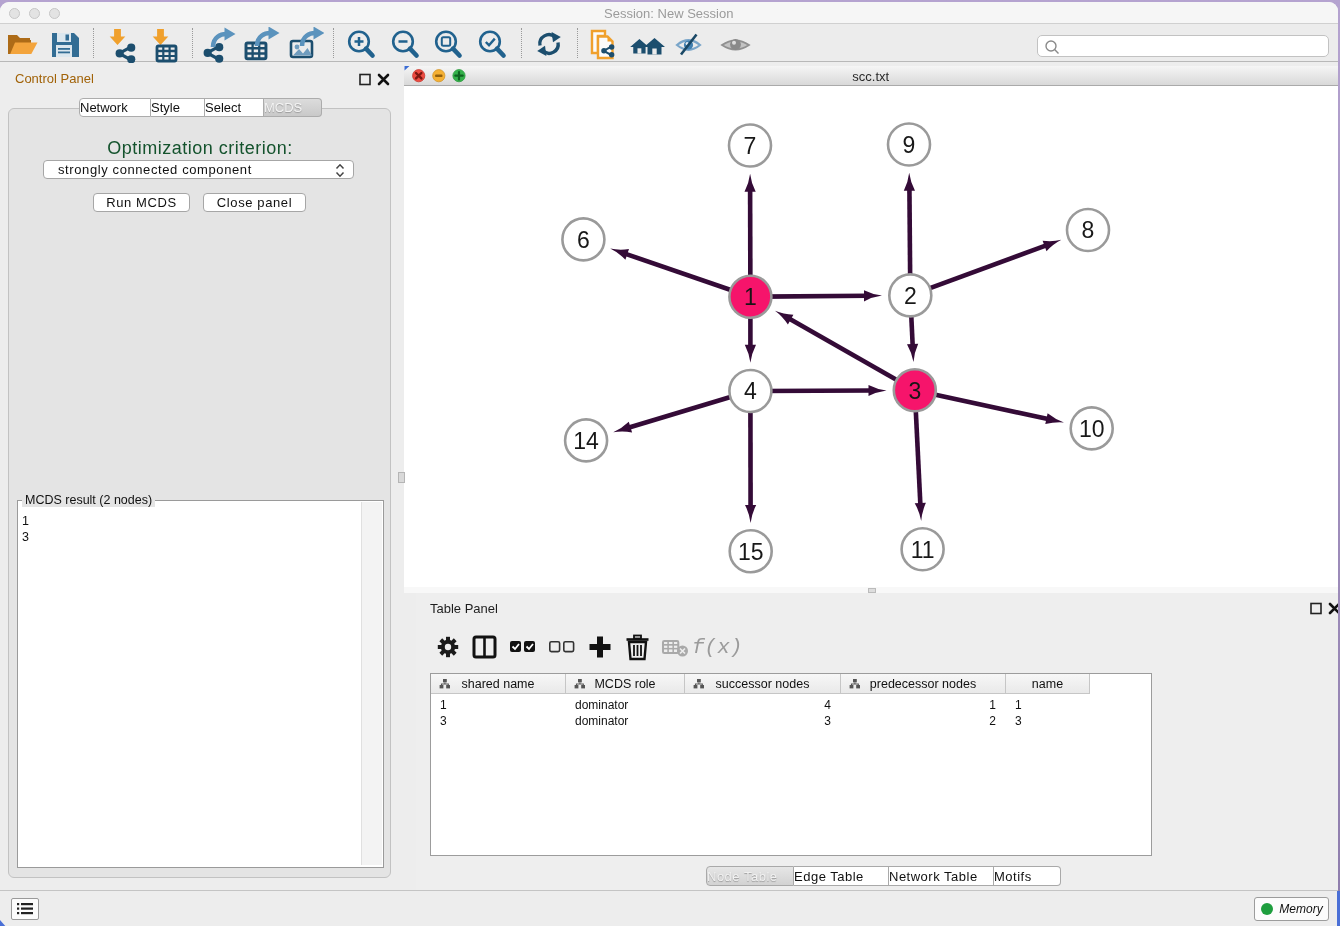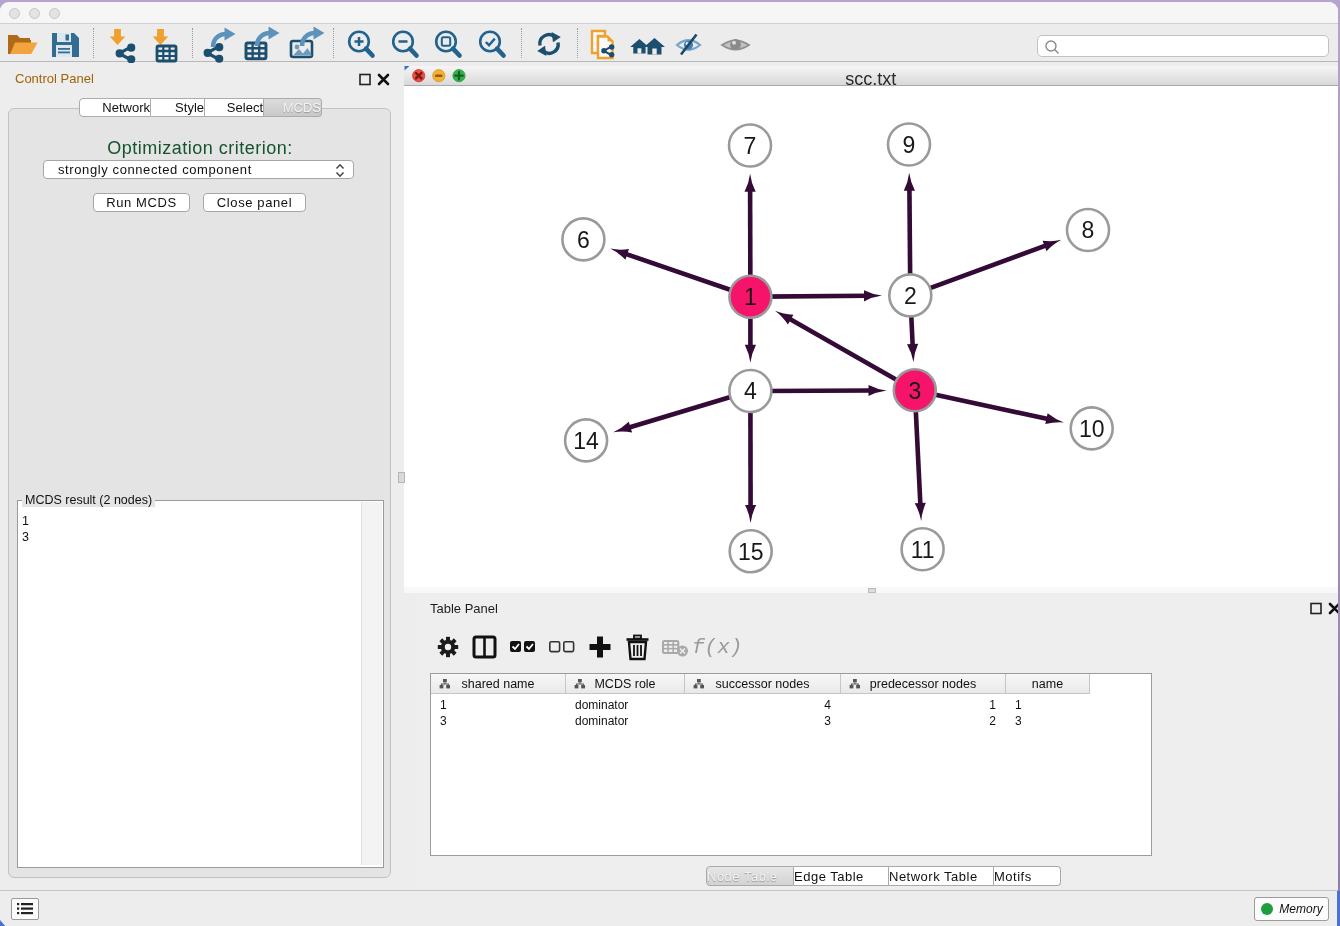--- a/index.html
+++ b/index.html
@@ -11,43 +11,44 @@
 #titlebar { position:absolute; left:0; top:0; width:100%; height:22px; background:#f6f6f6; border-bottom:1px solid #d0d0d0; }
 .tl { position:absolute; top:5.5px; width:11.5px; height:11.5px; border-radius:50%; background:#e3e3e3; border:1px solid #c6c6c6; }
 #title-text { position:absolute; top:4px; width:100%; text-align:center; color:#9b9b9b; font-size:13px; }
 
 #toolbar { position:absolute; left:0; top:22px; width:100%; height:38px; background:#ececec; border-bottom:1px solid #b8b8b8; }
 .tsep { position:absolute; top:4px; height:30px; width:0; border-left:1px dotted #9a9a9a; }
 #search { position:absolute; left:1037px; top:11px; width:292px; height:22px; background:#fff; border:1px solid #c2c2c2; border-radius:5px; }
 
 #cp-title { position:absolute; left:15px; top:69px; font-size:13px; color:#a16207; }
 #cp-box { position:absolute; left:8px; top:106px; width:383px; height:770px; background:#e4e4e4; border:1px solid #c2c2c2; border-radius:6px; }
-.tab { position:absolute; top:96px; height:19px; background:#fff; border:1px solid #acacac; color:#111; font-size:13px; text-align:right; line-height:18px; }
+.tab { position:absolute; top:96px; height:19px; background:#fff; border:1px solid #acacac; color:#111; font-size:13px; text-align:left; line-height:18px; }
 .btn { position:absolute; background:#fff; border:1px solid #a6a6a6; border-radius:4px; font-size:13px; color:#111; text-align:center; letter-spacing:0.6px; }
 
 #netwin { position:absolute; left:404px; top:64px; width:933.5px; height:521px; background:#fff; }
 #nettitle { position:absolute; left:0; top:0; width:100%; height:20px; background:linear-gradient(#f5f5f5, #d9d9d9); border-bottom:1px solid #aaa; }
-#net-name { position:absolute; top:3px; width:100%; text-align:center; font-size:18px; color:#2a2a2a; }
+#net-name { position:absolute; top:3px; width:100%; text-align:center; font-size:13px; color:#2a2a2a; }
 
 #tablepanel { position:absolute; left:416px; top:591px; width:936px; height:298px; background:#eeeeee; }
 #tp-title { position:absolute; left:14px; top:8px; font-size:13px; color:#1e1e1e; }
 #tbl { position:absolute; left:14px; top:80px; width:722px; height:183px; background:#fff; border:1px solid #9c9c9c; }
 .hc { position:absolute; top:0; height:20px; background:linear-gradient(#f7f7f7,#e9e9e9); border-right:1px solid #c6c6c6; border-bottom:1px solid #c6c6c6; font-size:12.5px; color:#111; text-align:center; line-height:20px; }
 .cell { position:absolute; font-size:12px; color:#111; height:16px; line-height:16px; }
 .btab { position:absolute; top:273px; height:20px; background:#fff; border:1px solid #a9a9a9; font-size:13px; color:#111; text-align:left; line-height:19px; letter-spacing:0.5px; }
 
 #statusline { position:absolute; left:0; top:888px; width:100%; border-top:1px solid #c4c4c4; }
 </style>
 </head>
 <body>
 <div id="app">
   <div id="titlebar">
     <div class="tl" style="left:8.5px;"></div>
     <div class="tl" style="left:28.5px;"></div>
     <div class="tl" style="left:48.5px;"></div>
+    <div id="title-text">Session: New Session</div>
   </div>
   <div id="toolbar">
     <svg class="abs" style="left:3px;top:3px;" width="38" height="36" viewBox="0 0 38 36">
         <path d="M5 8 h9 l3 3 h10 v5 h-22 z" fill="#ad6b17"></path>
         <path d="M5 8 v19 h23 v-14 h-23 z" fill="#ad6b17"></path>
         <path d="M7.2 27 l4.8 -11.5 h22.5 l-6.2 11.5 z" fill="#f3a43c"></path>
       </svg>
     <svg class="abs" style="left:47px;top:3px;" width="38" height="36" viewBox="0 0 38 36">
         <path d="M5 6 h22 l5 5 v19 h-27 z" fill="#336d94"></path>
         <rect x="10" y="6" width="14" height="9" fill="#dce7ee"></rect>

